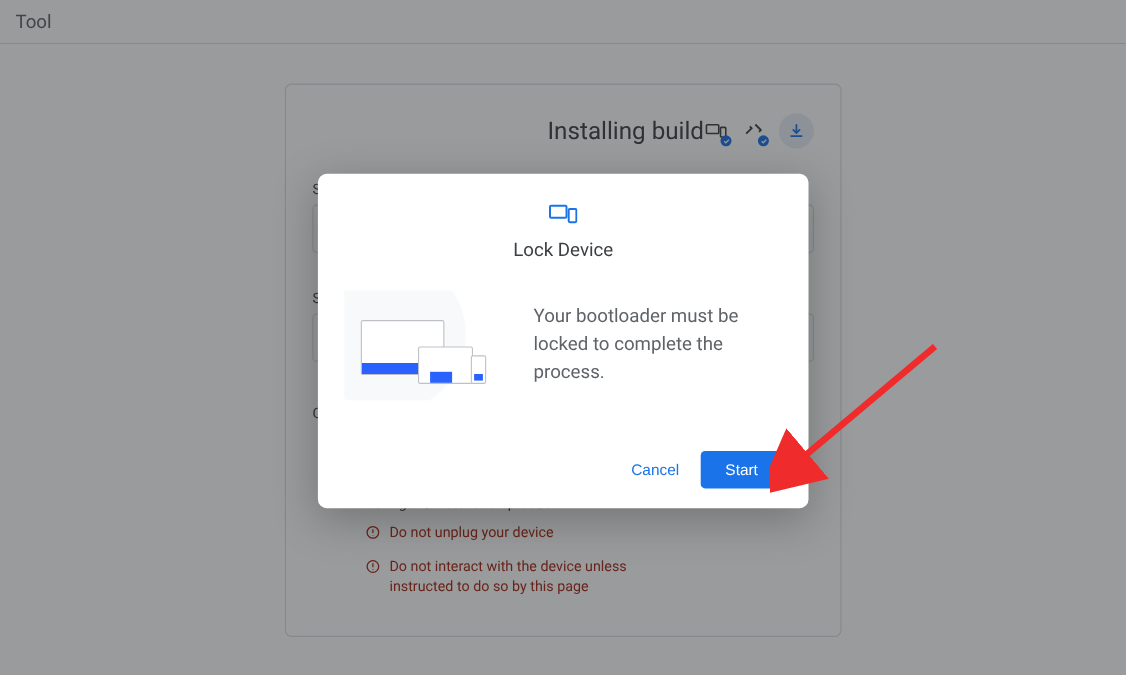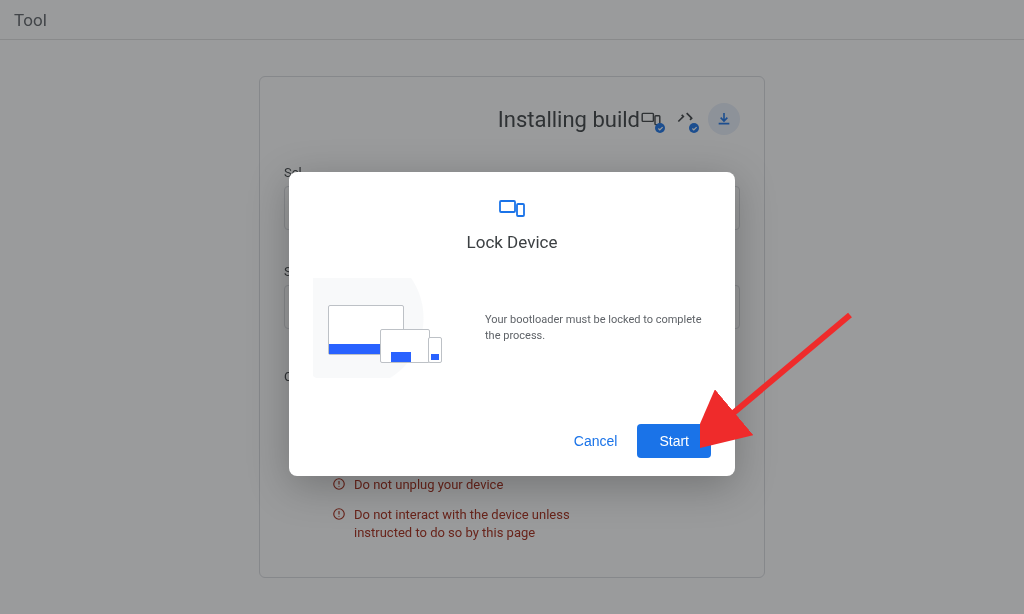--- a/index.html
+++ b/index.html
@@ -122,21 +122,21 @@
     }
     .warn-icon {
       flex-shrink: 0;
       margin-top: 1px;
     }
     
     .modal {
       position: absolute;
       z-index: 100;
       left: 50%;
-      top: 172px;
+      top: 158px;
       transform: translateX(-50%);
       width: 446px;
       background: #fff;
       border-radius: 8px;
       box-shadow: 0 10px 40px rgba(0,0,0,0.25);
       padding: 26px 24px 18px;
     }
     .modal-iconrow {
       display: flex;
       justify-content: center;
@@ -169,21 +169,21 @@
       width: 120px;
       height: 70px;
     }
     .dev1 { position: absolute; left: 0; bottom: 8px; width: 76px; height: 50px; border: 1px solid #bdc1c6; background:#fff; border-radius:2px; }
     .dev1 .bar { position:absolute; bottom:0; left:0; right:0; height:10px; background:#2962ff; }
     .dev2 { position: absolute; left: 52px; bottom: 0; width: 50px; height: 34px; border: 1px solid #bdc1c6; background:#fff; border-radius:2px; }
     .dev2 .bar { position:absolute; bottom:0; left:10px; width:20px; height:10px; background:#2962ff; }
     .dev3 { position: absolute; left: 100px; bottom: 0; width: 14px; height: 26px; border: 1px solid #bdc1c6; background:#fff; border-radius:2px; }
     .dev3 .bar { position:absolute; bottom:2px; left:2px; right:2px; height:6px; background:#2962ff; }
     .modal-text {
-      font-size: 11px;
+      font-size: 17px;
       color: #5f6368;
       line-height: 1.5;
       flex: 1;
     }
     .modal-actions {
       display: flex;
       justify-content: flex-end;
       gap: 8px;
     }
     .btn-text {

